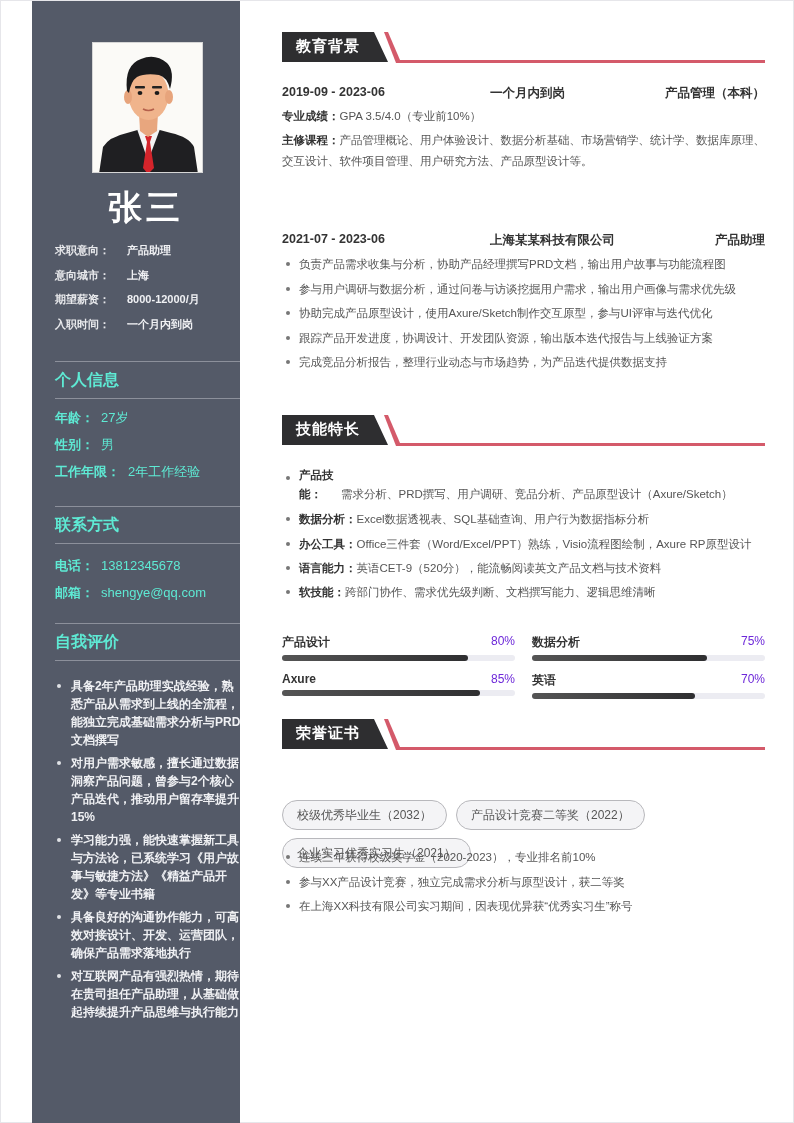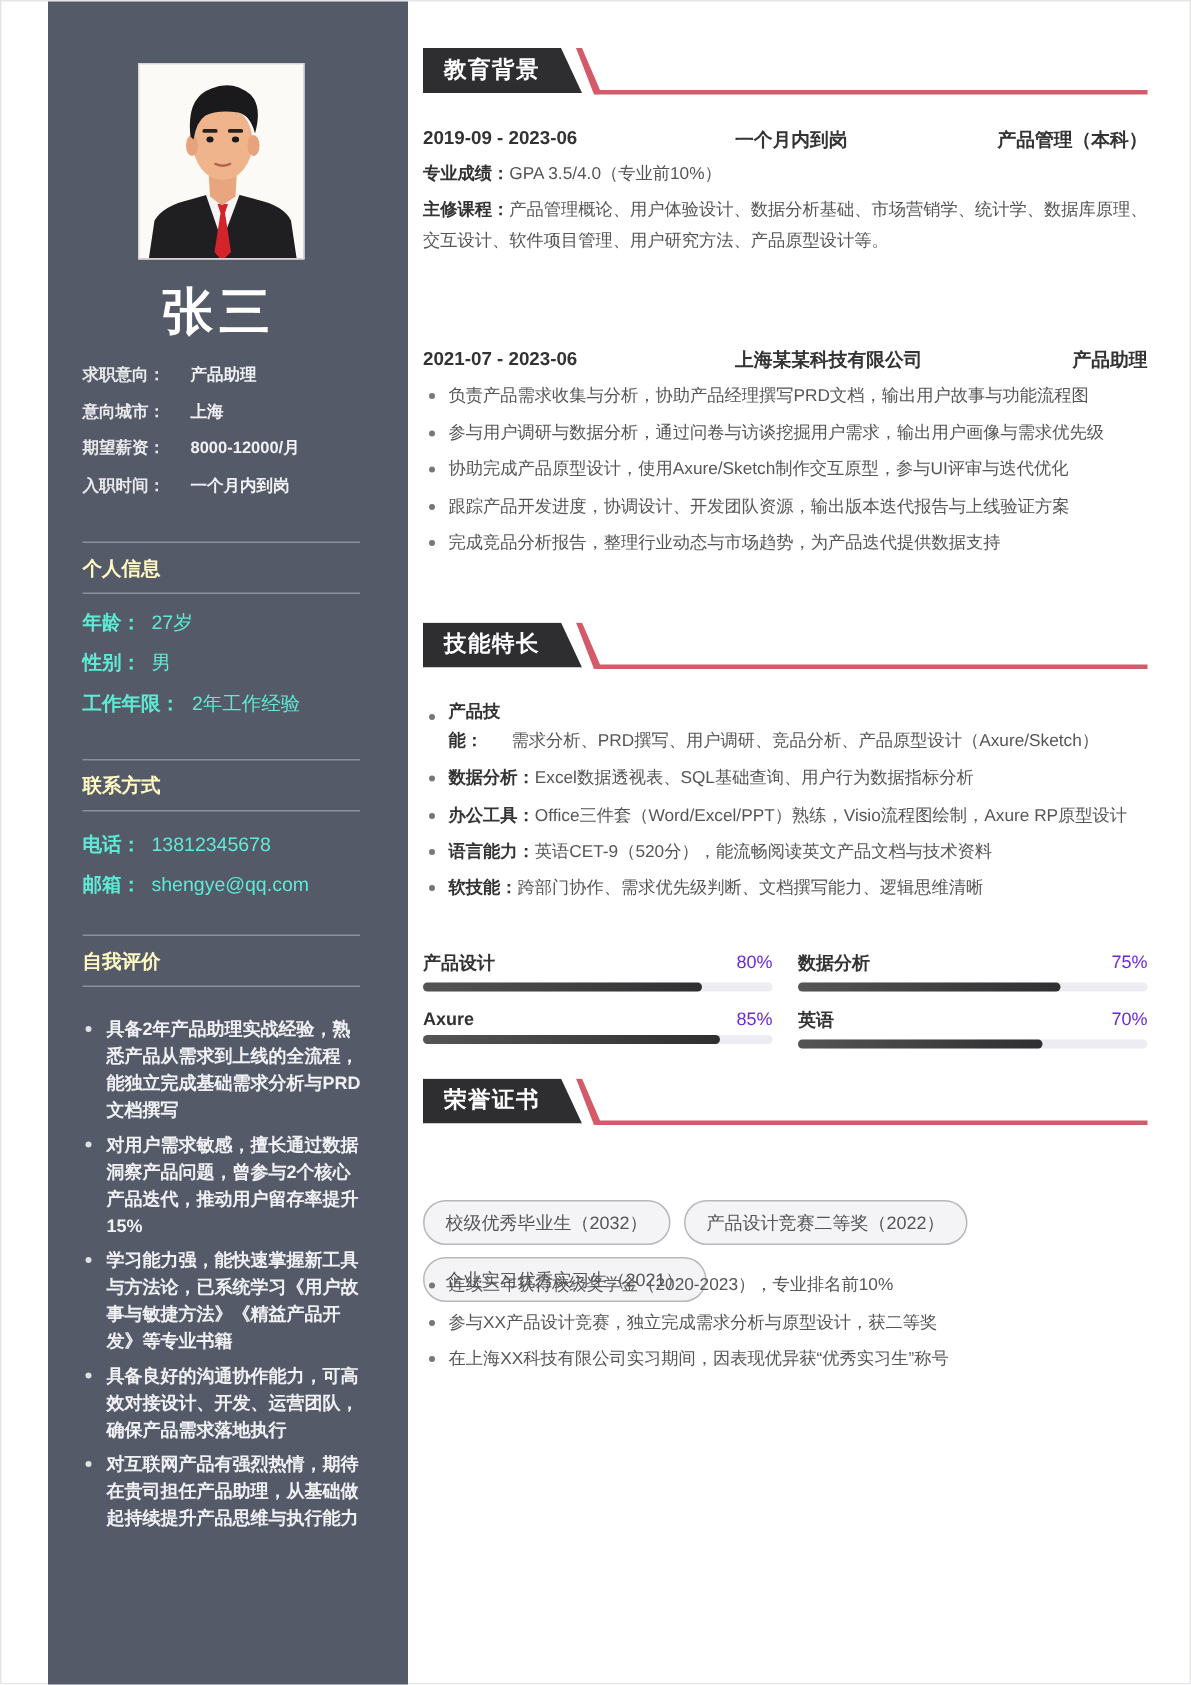--- a/index.html
+++ b/index.html
@@ -1,27 +1,27 @@
 <!DOCTYPE html>
 <html><head>
 <meta charset="utf-8">
 <style>
   * { box-sizing: border-box; margin: 0; padding: 0; }
   html, body { width: 794px; height: 1123px; background: #ffffff; overflow: hidden; }
   body { font-family: "Liberation Sans", "DejaVu Sans", sans-serif; color: #444; position: relative; }
   .page { position: absolute; left: 0; top: 0; width: 794px; height: 1123px; border: 1px solid #e6e6ea; background: #fff; }
-  .sidebar { position: absolute; left: 31px; top: 0; width: 240px; height: 1123px; background: #545a68; color: #f3f4f6; }
+  .sidebar { position: absolute; left: 31px; top: 0; width: 208px; height: 1123px; background: #545a68; color: #f3f4f6; }
   .avatar { position: absolute; left: 60px; top: 41px; width: 111px; height: 131px; background: #fbfaf7; overflow: hidden; border: 1px solid #d6d6d6; }
   .name { position: absolute; left: 0; width: 228px; top: 184px; text-align: center; font-size: 34px; font-weight: bold; color: #ffffff; letter-spacing: 4px; }
   .intent { position: absolute; left: 23px; top: 237px; width: 190px; }
   .intent-row { display: flex; font-size: 11px; font-weight: bold; line-height: 24.5px; color: #f0f1f4; }
   .intent-row .k { width: 72px; color: #e8e9ec; }
   .side-sec { position: absolute; left: 23px; width: 185px; }
   .side-sec .hr { height: 1px; background: #8c909b; }
-  .side-sec .title { font-size: 13px; font-weight: bold; color: #fef9c3; padding: 8px 0 7px 0; }
+  .side-sec .title { font-size: 16px; font-weight: bold; color: #5eead4; padding: 8px 0 7px 0; }
   .kv { display: flex; font-size: 13px; line-height: 27px; color: #5eead4; }
   .kv .k { font-weight: bold; width: 46px; }
   .kv .k.w { width: 73px; }
   .eval-list { list-style: none; position: absolute; left: 25px; top: 676px; width: 185px; }
   .eval-list li { position: relative; padding-left: 14px; font-size: 12px; font-weight: bold; line-height: 18px; color: #f0f1f4; margin-bottom: 5px; }
   .eval-list li::before { content: ""; position: absolute; left: 0; top: 7px; width: 4px; height: 4px; border-radius: 50%; background: #e0e2e6; }
 
   .main { position: absolute; left: 281px; top: 0; width: 483px; }
   .sec-head { position: relative; height: 30px; }
   .sec-head .tab { position: absolute; left: 0; top: 0; height: 48px; width: 106px; background: #2e2e30; clip-path: polygon(0 0, 92px 0, 106px 30px, 0 30px); }

